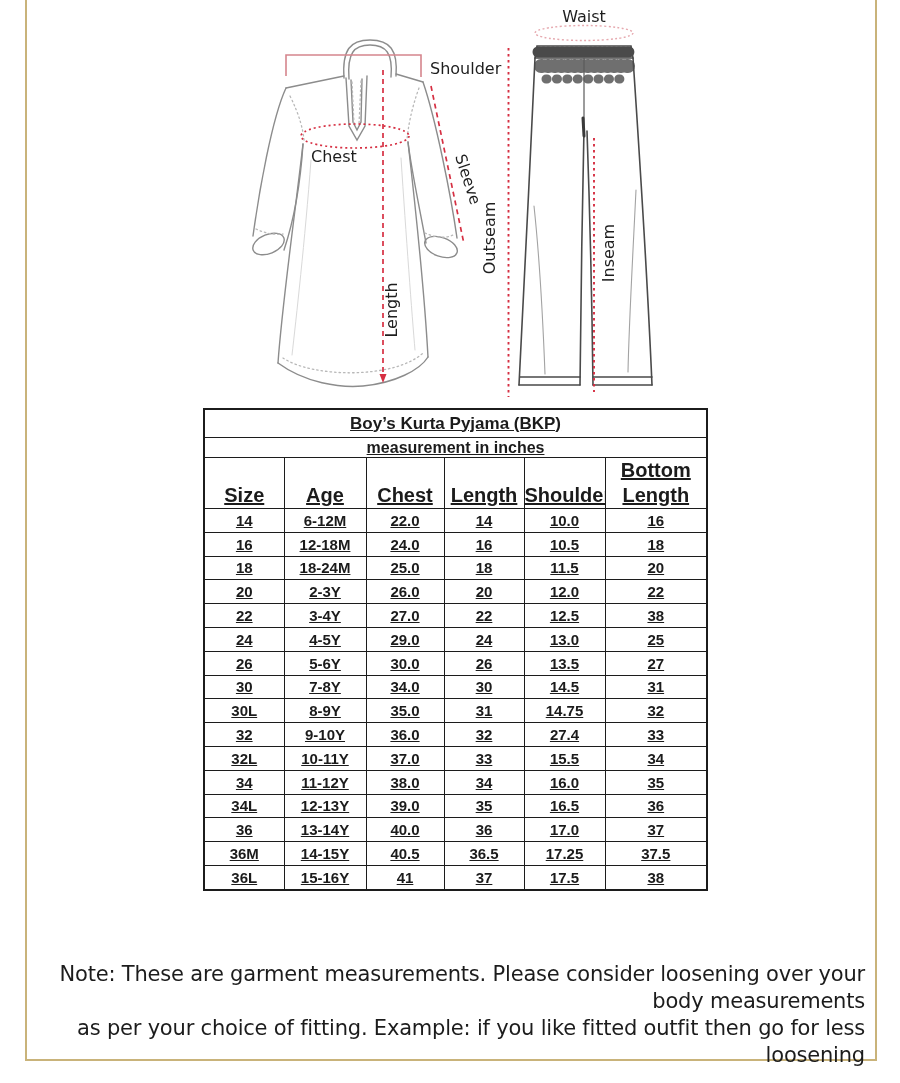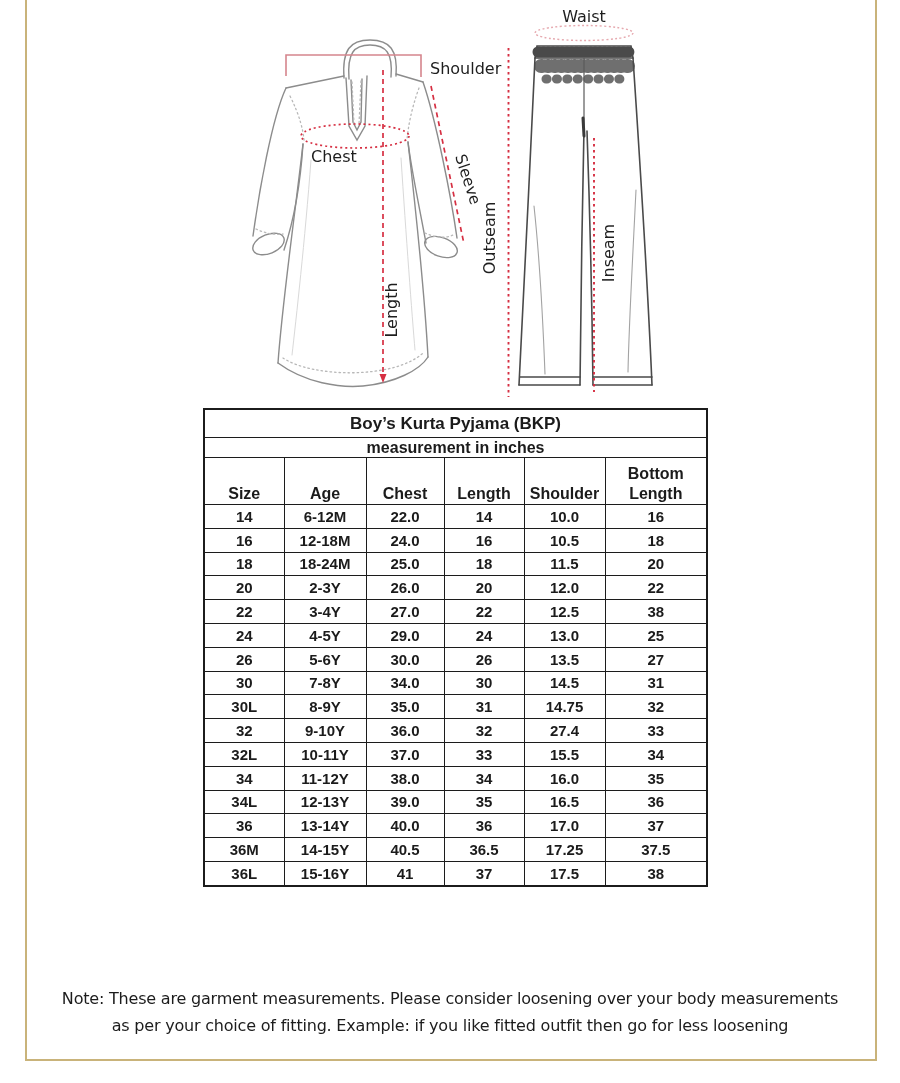--- a/index.html
+++ b/index.html
@@ -16,40 +16,40 @@
   #diagram-svg{position:absolute;left:0;top:0;}
   .svg-label{
     font-family:"DejaVu Sans","Liberation Sans",sans-serif;
     font-size:16px;fill:#1e1e1e;
   }
   .svg-label.small{font-size:15.5px;}
   
   #size-table-wrap{position:absolute;left:203px;top:408px;}
   table.size-table{
     border-collapse:collapse;table-layout:fixed;width:503px;
-    font-family:"Liberation Sans",sans-serif;color:#1b1b1b;
+    font-family:"Liberation Sans",sans-serif;color:#1b1b1b;text-decoration:underline;
   }
   table.size-table td,table.size-table th{
     border:1.5px solid #1c1c1c;text-align:center;vertical-align:middle;
     padding:0;overflow:hidden;
   }
   table.size-table{border:2.5px solid #1c1c1c;}
   td.tbl-title{height:27px;font-size:17px;font-weight:bold;}
   td.tbl-subtitle{height:19px;font-size:16px;font-weight:bold;}
   tr.header-row th{
-    height:46px;font-size:16px;font-weight:bold;
+    height:46px;font-size:20px;font-weight:bold;
     vertical-align:bottom;padding-bottom:0;line-height:1.25;
   }
   tbody.data-rows td{height:22.8px;font-size:15px;font-weight:bold;}
   
   #note-text{
-    position:absolute;left:35px;top:985px;width:830px;
+    position:absolute;left:35px;top:961px;width:830px;
     font-family:"DejaVu Sans","Liberation Sans",sans-serif;
-    font-size:16px;line-height:27px;color:#1c1c1c;
-    text-align:center;white-space:pre-line;letter-spacing:-0.2px;
+    font-size:21px;line-height:27px;color:#1c1c1c;
+    text-align:right;white-space:pre-line;letter-spacing:-0.2px;
   }
 </style>
 </head>
 <body>
 
 <div id="stage">
 
   <div id="gold-frame"></div>
 
   <svg id="diagram-svg" width="900" height="410" viewBox="0 0 900 410">

